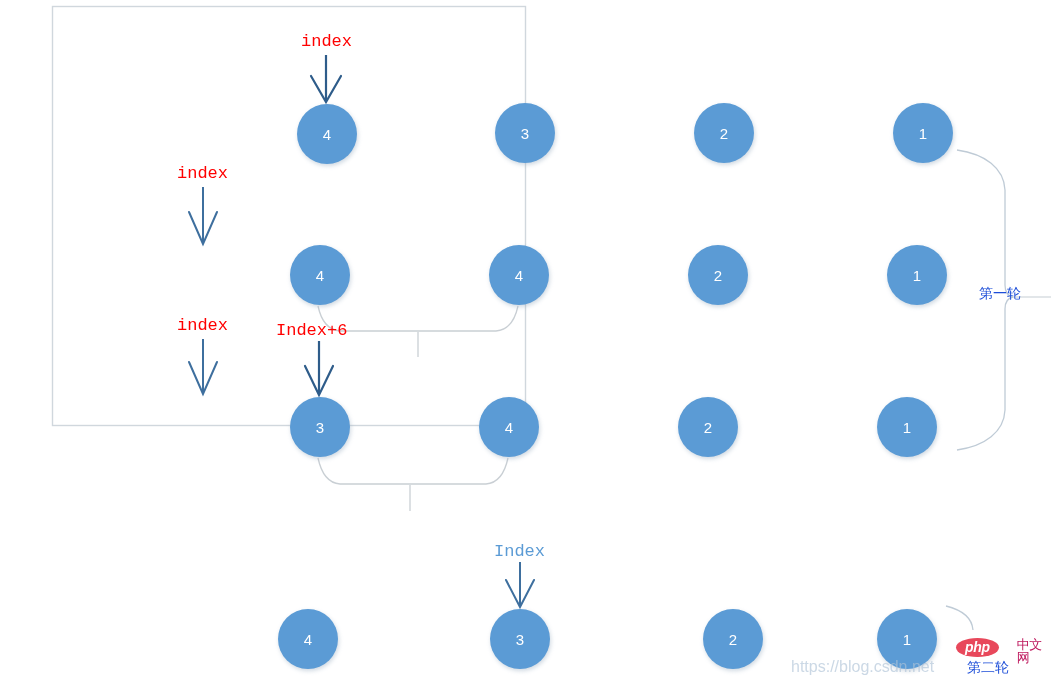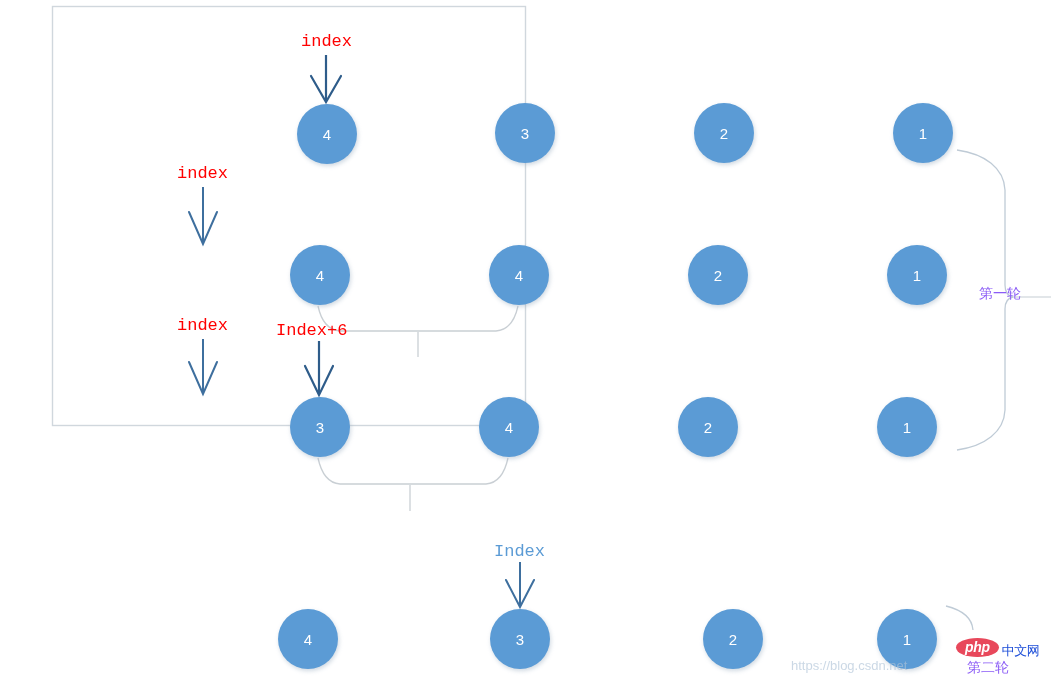--- a/index.html
+++ b/index.html
@@ -54,54 +54,54 @@
   }
   .lbl-red {
     color: #FF0000;
     font-size: 17px;
   }
   .lbl-blue {
     color: #5B9BD5;
     font-size: 17px;
   }
   .lbl-cjk {
-    color: #8b5cf6;
+    color: #1d4ed8;
     font-size: 14px;
     font-family: "DejaVu Sans", sans-serif;
   }
   .watermark {
     position: absolute;
     color: rgba(175,195,215,0.65);
     font-family: "Liberation Sans", sans-serif;
     white-space: nowrap;
     line-height: 1;
   }
-  .wm-small { font-size: 13px; }
+  .wm-small { font-size: 16px; }
   .wm-big { font-size: 21px; color: rgba(185,200,215,0.7); }
   .php-logo {
     position: absolute;
     display: flex;
-    align-items: flex-end;
+    align-items: flex-start;
     line-height: 1;
   }
   .php-oval {
     background: #E8485B;
     color: #ffffff;
     font-style: italic;
     font-weight: bold;
     font-size: 14px;
     border-radius: 50%;
     padding: 2px 9px 3px 9px;
     letter-spacing: -0.3px;
   }
   .php-cn {
-    color: #1d4ed8;
+    color: #be185d;
     font-size: 13px;
     font-family: "DejaVu Sans", sans-serif;
-    margin-left: 3px;
+    margin-left: 18px;
     letter-spacing: -0.5px;
   }
 </style>
 </head>
 <body>
 
 <div id="canvas">
 
   <svg class="layer" viewBox="0 0 1051 683" xmlns="http://www.w3.org/2000/svg">
 

